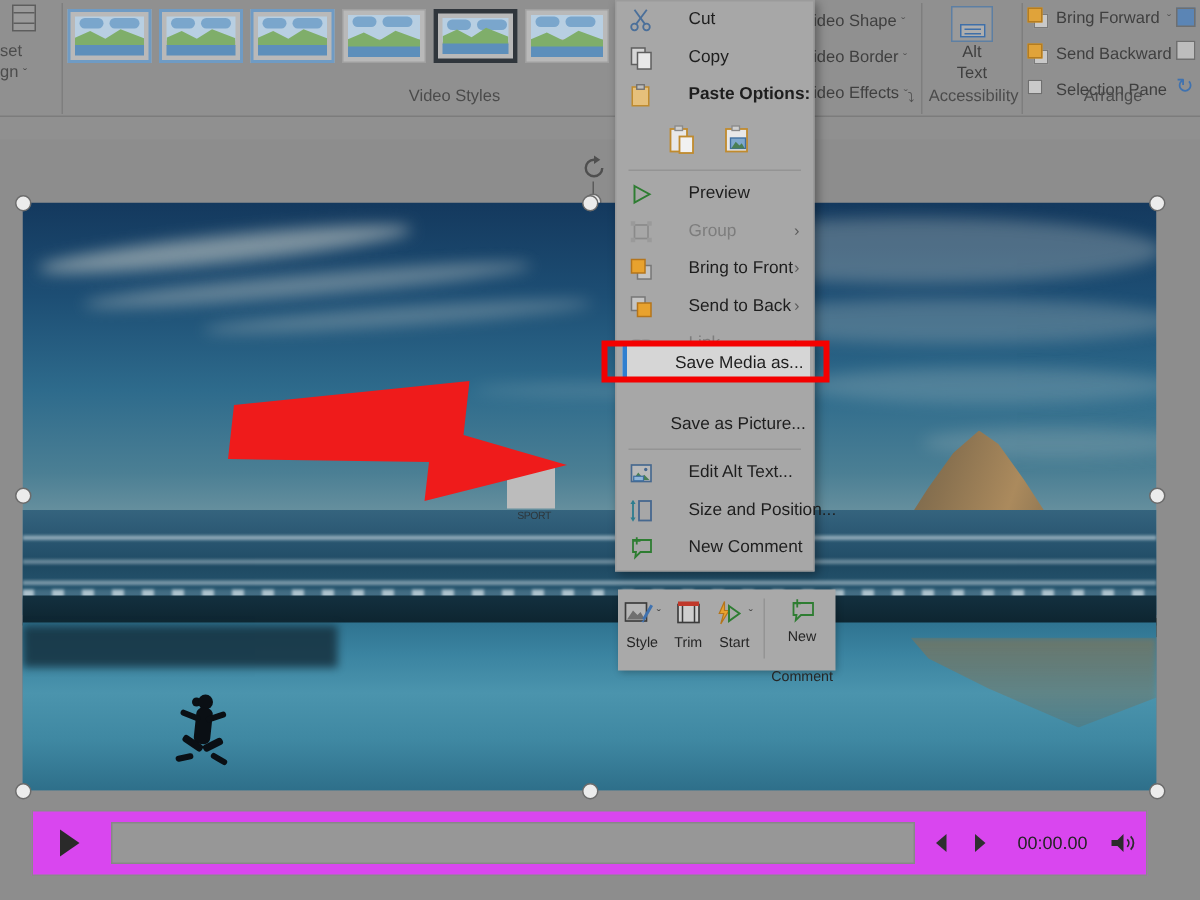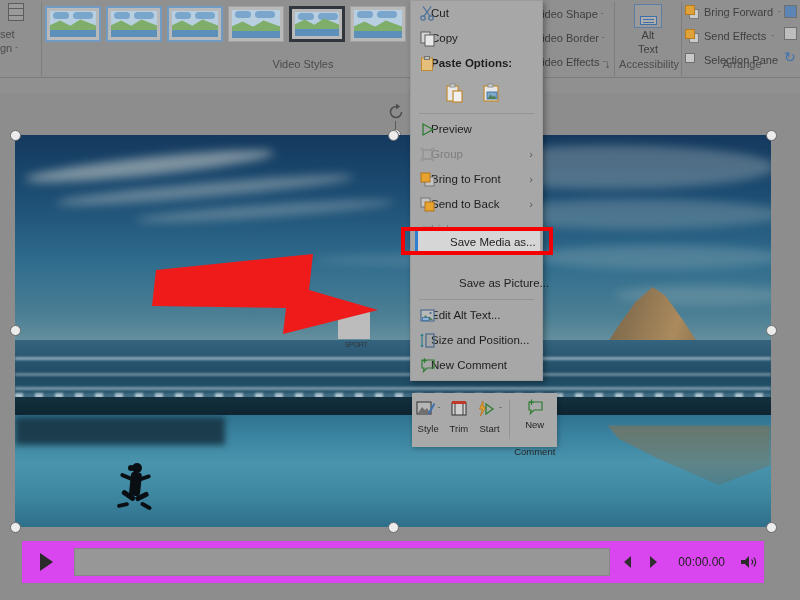--- a/index.html
+++ b/index.html
@@ -347,21 +347,21 @@
   #ctx-menu {
     position: absolute; left: 410px; top: 0px; width: 133px; height: 381px;
     background: #a7a7a7;
     box-shadow: 2px 2px 6px rgba(0,0,0,.35);
     font-size: 11.5px; color: #1e1e1e;
     border: 1px solid #9b9b9b;
     z-index: 40;
   }
   .mi {
     position: relative; height: 25px; line-height: 25px;
-    padding-left: 20px; white-space: nowrap; cursor: default;
+    padding-left: 48px; white-space: nowrap; cursor: default;
   }
   .mi.bold { font-weight: bold; }
   .mi.disabled { color: #7d7d7d; }
   .mi .mic { position: absolute; left: 8px; top: 4px; width: 17px; height: 17px; }
   .mi .sub {
     position: absolute; right: 9px; top: 0; font-size: 11px; color: #5b5b5b;
   }
   .mi-sep {
     height: 1px; margin: 3px 8px 3px 34px; background: #949494;
   }
@@ -516,21 +516,21 @@
             <span class="b2"></span>
             <span class="b1"></span>
           </span>
         <span>Bring Forward</span><span class="caret">ˇ</span>
       </div>
       <div class="row">
         <span class="ricon back">
             <span class="b1"></span>
             <span class="b2"></span>
           </span>
-        <span>Send Effects</span><span class="caret">ˇ</span>
+        <span>Send Backward</span><span class="caret">ˇ</span>
       </div>
       <div class="row">
         <span class="ricon pane">
             <span class="b1"></span>
           </span>
         <span>Selection Pane</span>
       </div>
       <div class="grp-label">Arrange</div>
     </div>
 
@@ -742,21 +742,21 @@
         </svg>
       </span>
       <span>Link</span>
       <span class="sub">›</span>
     </div>
 
     <div id="mi-save-media">
       <span>Save Media as...</span>
     </div>
 
-    <div class="mi" style="margin-top:29px; padding-left:48px;">
+    <div class="mi" style="margin-top:29px; padding-left:36px;">
       <span>Save as Picture...</span>
     </div>
 
     <div class="mi-sep full"></div>
 
     <div class="mi">
       <span class="mic">
         <svg width="17" height="17" viewBox="0 0 17 17" class="ic-svg">
           <rect x="2" y="3" width="13" height="11" fill="#b9b9b9" stroke="#46688f" stroke-width="1.1"></rect>
           <circle cx="11.5" cy="6" r="1.1" fill="#46688f"></circle>

